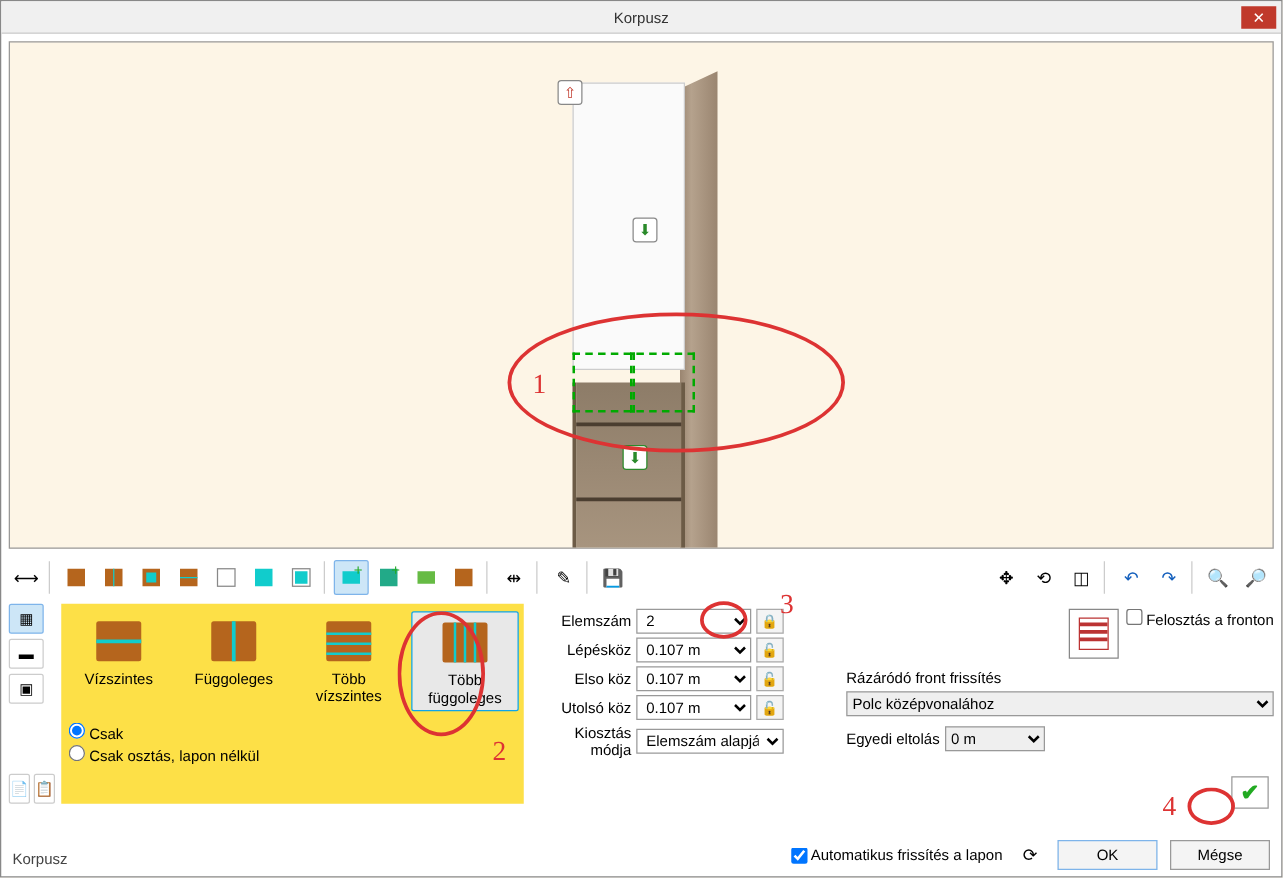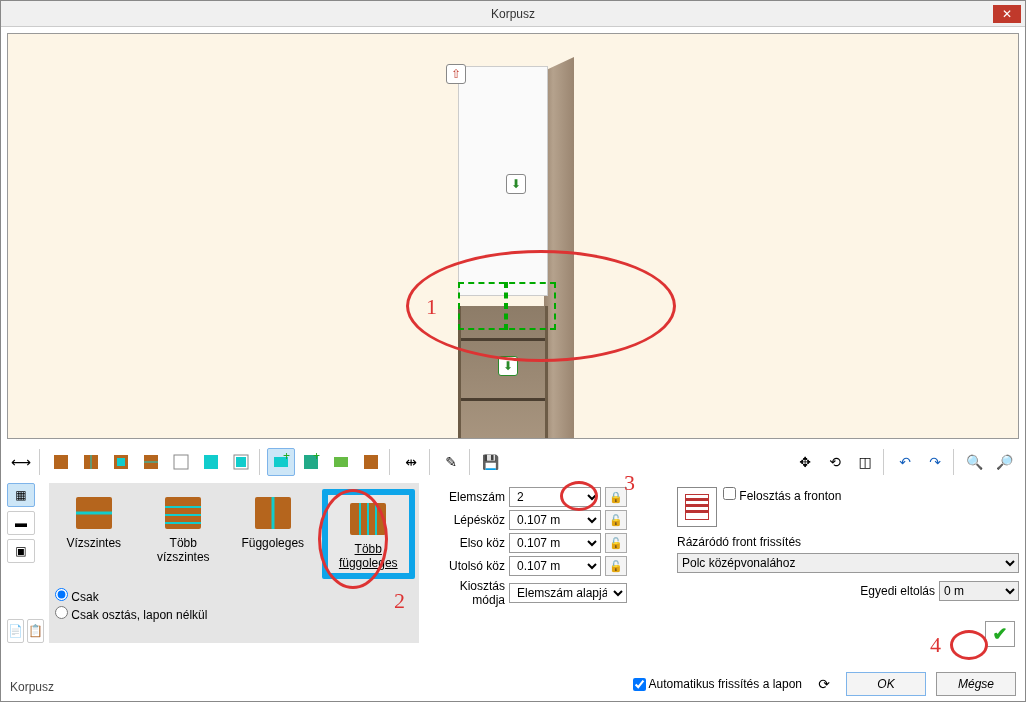--- a/index.html
+++ b/index.html
@@ -19,49 +19,49 @@
 .anno { position: absolute; color: #d33; font-size: 22px; font-weight: normal; pointer-events:none; font-family: Georgia, serif; }
 .toolbar { height: 34px; margin: 0 6px; display: flex; align-items: center; gap: 2px; }
 .tbtn { width: 28px; height: 28px; border: 1px solid transparent; border-radius: 2px; display: flex; align-items: center; justify-content: center; cursor: pointer; font-size: 14px; }
 .tbtn.sel { border-color: #7eb4ea; background: #cde6f7; }
 .sep { width: 4px; height: 26px; border-left: 1px solid #ccc; margin: 0 2px; }
 .spacer { flex: 1; }
 .lower { display: flex; margin: 4px 6px 0 6px; gap: 6px; height: 160px; }
 .leftcol { width: 36px; display: flex; flex-direction: column; gap: 4px; }
 .sicon { width: 28px; height: 24px; border: 1px solid #ccc; border-radius: 2px; cursor:pointer; display:flex;align-items:center;justify-content:center;font-size:12px; }
 .sicon.sel { border-color: #7eb4ea; background: #cde6f7; }
-.gallery { flex: 0 0 370px; background:#e5e5e5; }
+.gallery { flex: 0 0 370px; background:#fde047; }
 .grow { display:flex; gap:8px; padding:6px 4px 2px 4px; }
 .gitem { flex:1; text-align:center; cursor:pointer; padding:2px; border-radius:2px; }
-.gitem.sel { background:#e8e8e8; border:6px solid #0ea5e9;text-decoration:underline; }
+.gitem.sel { background:#e8e8e8; border:1px solid #0ea5e9; }
 .gitem .ic { width:48px; height:44px; margin:0 auto; display:flex;align-items:center;justify-content:center;font-size:28px;color:#b5651d; border-radius:4px; }
 .gitem .lbl { margin-top:2px; line-height:1.15; }
 .radios { padding:6px 6px; }
 .radios label { display:block; padding:1px 0; }
 .params { width: 246px; padding-top:4px; position: relative; }
 .prow { display:flex; align-items:center; margin-bottom:3px; gap:4px; }
 .prow .plbl { width: 80px; text-align:right; }
 .prow input[type=text], .prow select { height: 20px; border:1px solid #999; padding:0 3px; background:#fff; }
 .prow .cmb { width: 92px; }
 .prow .lock { width:22px; height:20px; border:1px solid #aaa; background:#f4f4f4; cursor:pointer;display:flex;align-items:center;justify-content:center;font-size:11px; }
 .rightpanel { flex:1; padding-top:4px; position:relative; }
 .isvg { width:40px; height:40px; border:1px solid #888; background:#fff; float:left; margin-right:6px;display:flex;align-items:center;justify-content:center; }
 .isvg .inner { width:24px;height:26px;border:1px solid #b33; }
 .isvg .inner div {height:3px;background:#b33;margin:3px 0;}
 .rlabel { margin-top:8px; }
 .wide { width: 100%; height:20px; border:1px solid #999; margin-top:4px; }
-.offrow { display:flex; align-items:center; margin-top:8px; justify-content:flex-end; gap:4px; }
+.offrow { display:flex; align-items:center; margin-top:8px; justify-content:flex-start; gap:4px; }
 .offrow .olbl { text-align:right; }
 .offrow select { width:80px; height:20px; border:1px solid #999; }
 .check-row { position:absolute; bottom:-4px; right:4px; width:30px;height:26px;border:1px solid #999;display:flex;align-items:center;justify-content:center;background:#fff; cursor:pointer;}
 .check-row span { color:#2a2; font-weight:bold; font-size:18px;}
 .section-label { position:absolute; bottom:8px; left:10px; color:#444; }
 .bottombar { position:absolute; bottom:6px; right:10px; left:10px; display:flex; align-items:center; gap:10px; justify-content:flex-end; }
 .bottombar .chk { display:flex; align-items:center; gap:3px;}
-.btn { width:80px; height:24px; border:1px solid #999; background:#f4f4f4; cursor:pointer;font-style:italic; }
+.btn { width:80px; height:24px; border:1px solid #999; background:#f4f4f4; cursor:pointer; }
 .btn.primary { border-color:#7eb4ea; }
 .reload { width:24px;height:22px;border:1px solid transparent;display:flex;align-items:center;justify-content:center;font-size:14px;cursor:pointer;}
 
 .tbtn svg { width:18px;height:18px; }
 </style>
 </head>
 <body>
 
 <div class="titlebar">
   <span class="title">Korpusz</span>
@@ -191,35 +191,35 @@
               <rect x="4" y="4" width="36" height="32" fill="#b5651d" rx="2"></rect>
               <line x1="4" y1="20" x2="40" y2="20" stroke="#1cc" stroke-width="3"></line>
             </svg>
           </div>
         <div class="lbl">Vízszintes</div>
       </div>
       <div class="gitem">
         <div class="ic">
             <svg width="44" height="40">
               <rect x="4" y="4" width="36" height="32" fill="#b5651d" rx="2"></rect>
+              <line x1="22" y1="4" x2="22" y2="36" stroke="#1cc" stroke-width="3"></line>
+            </svg>
+          </div>
+        <div class="lbl">Függoleges</div>
+      </div>
+      <div class="gitem">
+        <div class="ic">
+            <svg width="44" height="40">
+              <rect x="4" y="4" width="36" height="32" fill="#b5651d" rx="2"></rect>
               <line x1="4" y1="14" x2="40" y2="14" stroke="#1cc" stroke-width="2"></line>
               <line x1="4" y1="22" x2="40" y2="22" stroke="#1cc" stroke-width="2"></line>
               <line x1="4" y1="30" x2="40" y2="30" stroke="#1cc" stroke-width="2"></line>
             </svg>
           </div>
         <div class="lbl">Több vízszintes</div>
-      </div>
-      <div class="gitem">
-        <div class="ic">
-            <svg width="44" height="40">
-              <rect x="4" y="4" width="36" height="32" fill="#b5651d" rx="2"></rect>
-              <line x1="22" y1="4" x2="22" y2="36" stroke="#1cc" stroke-width="3"></line>
-            </svg>
-          </div>
-        <div class="lbl">Függoleges</div>
       </div>
       <div class="gitem sel">
         <div class="ic">
             <svg width="44" height="40">
               <rect x="4" y="4" width="36" height="32" fill="#b5651d" rx="2"></rect>
               <line x1="14" y1="4" x2="14" y2="36" stroke="#1cc" stroke-width="2"></line>
               <line x1="22" y1="4" x2="22" y2="36" stroke="#1cc" stroke-width="2"></line>
               <line x1="30" y1="4" x2="30" y2="36" stroke="#1cc" stroke-width="2"></line>
             </svg>
           </div>
@@ -259,21 +259,21 @@
     <div class="prow">
       <span class="plbl">Kiosztás módja</span>
       <select class="cmb" style="width:118px"><option>Elemszám alapján</option></select>
     </div>
 
     <div class="ellipse" style="left:560px; top:481px; width:38px; height:30px; position:fixed;"></div>
     <div class="anno" style="left:624px; top:470px; position:fixed;">3</div>
   </div>
 
   <div class="rightpanel">
-    <div style="display:flex;align-items:flex-start;">
+    <div style="display:flex;align-items:flex-start;justify-content:flex-end;">
       <div class="isvg">
           <div class="inner">
             <div></div>
             <div></div>
             <div></div>
           </div>
         </div>
       <label><input type="checkbox" style=""> <span>Felosztás a fronton</span></label>
     </div>
     <div style="clear:both"></div>

